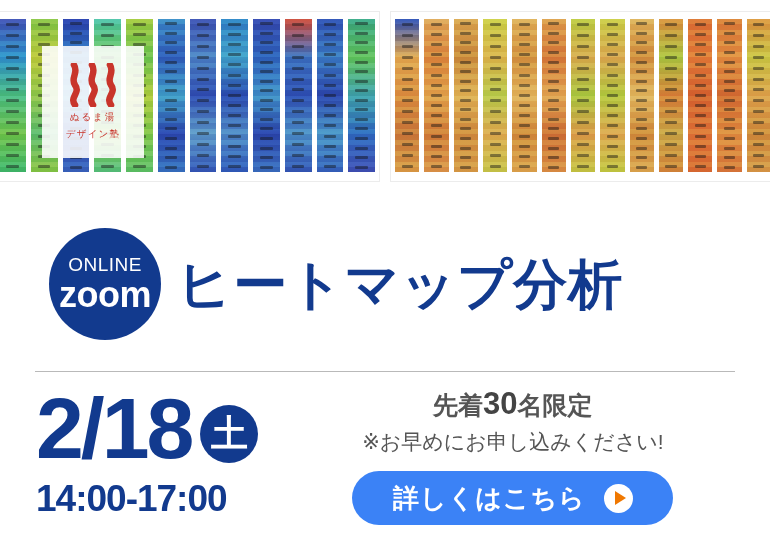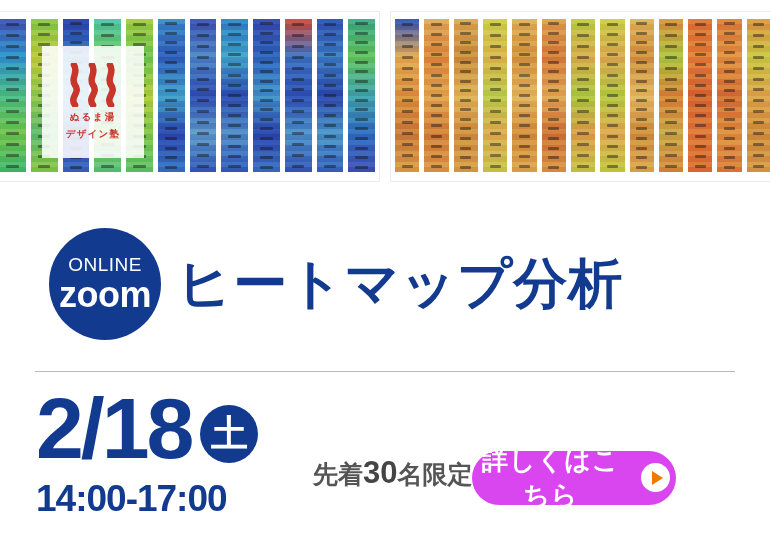--- a/index.html
+++ b/index.html
@@ -106,21 +106,21 @@
     z-index: 4;
   }
   .logo-steam {
     display: block;
     width: 56px;
     height: 44px;
   }
   .logo-line {
     color: #c8352b;
     font-size: 9.5px;
-    font-weight: 700;
+    font-weight: 400;
     letter-spacing: 2px;
     line-height: 1.5;
     margin-top: 3px;
     white-space: nowrap;
   }
   .logo-line.l2 { letter-spacing: 1.2px; }
 
   
   .title-row {
     position: absolute;
@@ -159,21 +159,20 @@
     text-align: center;
   }
   .headline {
     margin-left: 16px;
     color: #123a8e;
     font-weight: 700;
     font-size: 54px;
     line-height: 1.08;
     letter-spacing: 1px;
     white-space: nowrap;
-    font-family: Liberation Serif, serif;
   }
   .headline .l2 { letter-spacing: .5px; }
 
   
   .divider {
     position: absolute;
     left: 35px;
     top: 371px;
     width: 700px;
     height: 1px;
@@ -226,21 +225,21 @@
     font-weight: 700;
     letter-spacing: -1px;
     margin-top: 2px;
   }
 
   .info-col {
     width: 385px;
     padding-right: 22px;
     box-sizing: border-box;
     display: flex;
-    flex-direction: row;
+    flex-direction: column;
     align-items: center;
     color: #555555;
   }
   .limit-line {
     font-size: 25px;
     font-weight: 700;
     letter-spacing: 0px;
     margin-top: 6px;
     white-space: nowrap;
   }
@@ -254,21 +253,21 @@
     font-weight: 400;
     margin-top: 6px;
     white-space: nowrap;
     color: #555555;
   }
   .cta-button {
     margin-top: 15px;
     width: 321px;
     height: 54px;
     border-radius: 27px;
-    background: #d946ef;
+    background: #3b82f6;
     border: none;
     color: #ffffff;
     font-size: 26px;
     font-weight: 700;
     display: flex;
     align-items: center;
     justify-content: center;
     gap: 18px;
     cursor: pointer;
     font-family: inherit;
@@ -862,20 +861,21 @@
     <div class="date-col">
       <div class="date-main">
         <div class="date-text">2/18</div>
         <div class="day-circle">土</div>
       </div>
       <div class="time-text">14:00-17:00</div>
     </div>
 
     <div class="info-col">
       <div class="limit-line"><span>先着</span><span class="num">30</span><span>名限定</span></div>
+      <div class="hurry-line">※お早めにお申し込みください!</div>
       <button class="cta-button">
         <span>詳しくはこちら</span>
         <span class="cta-arrow">
             <span></span>
           </span>
       </button>
     </div>
 
   </div>
 

